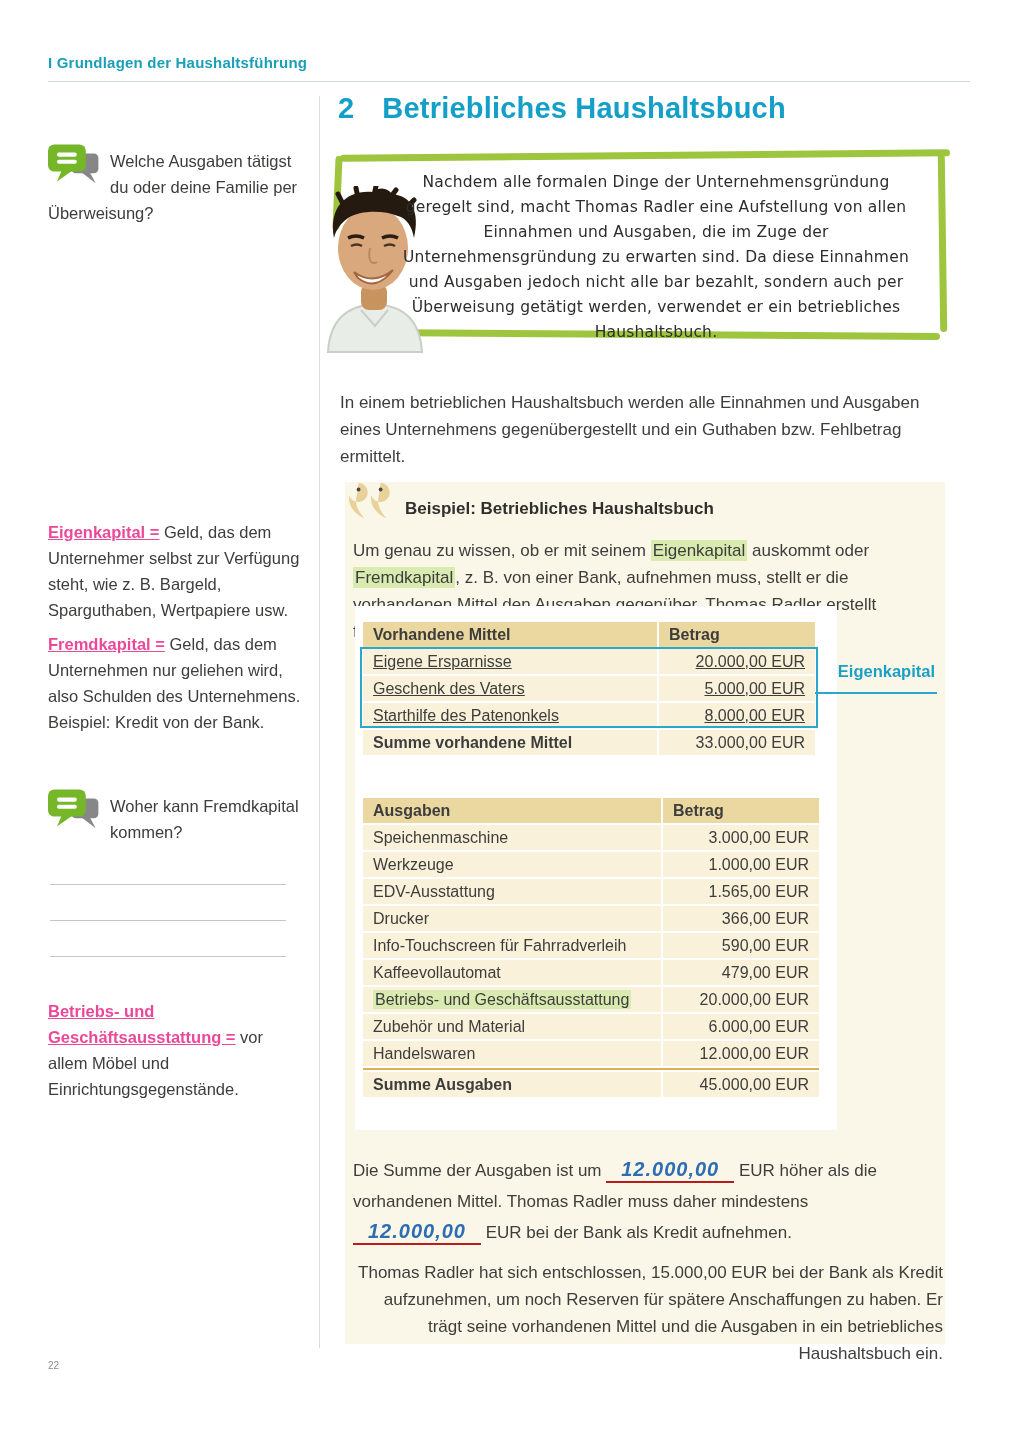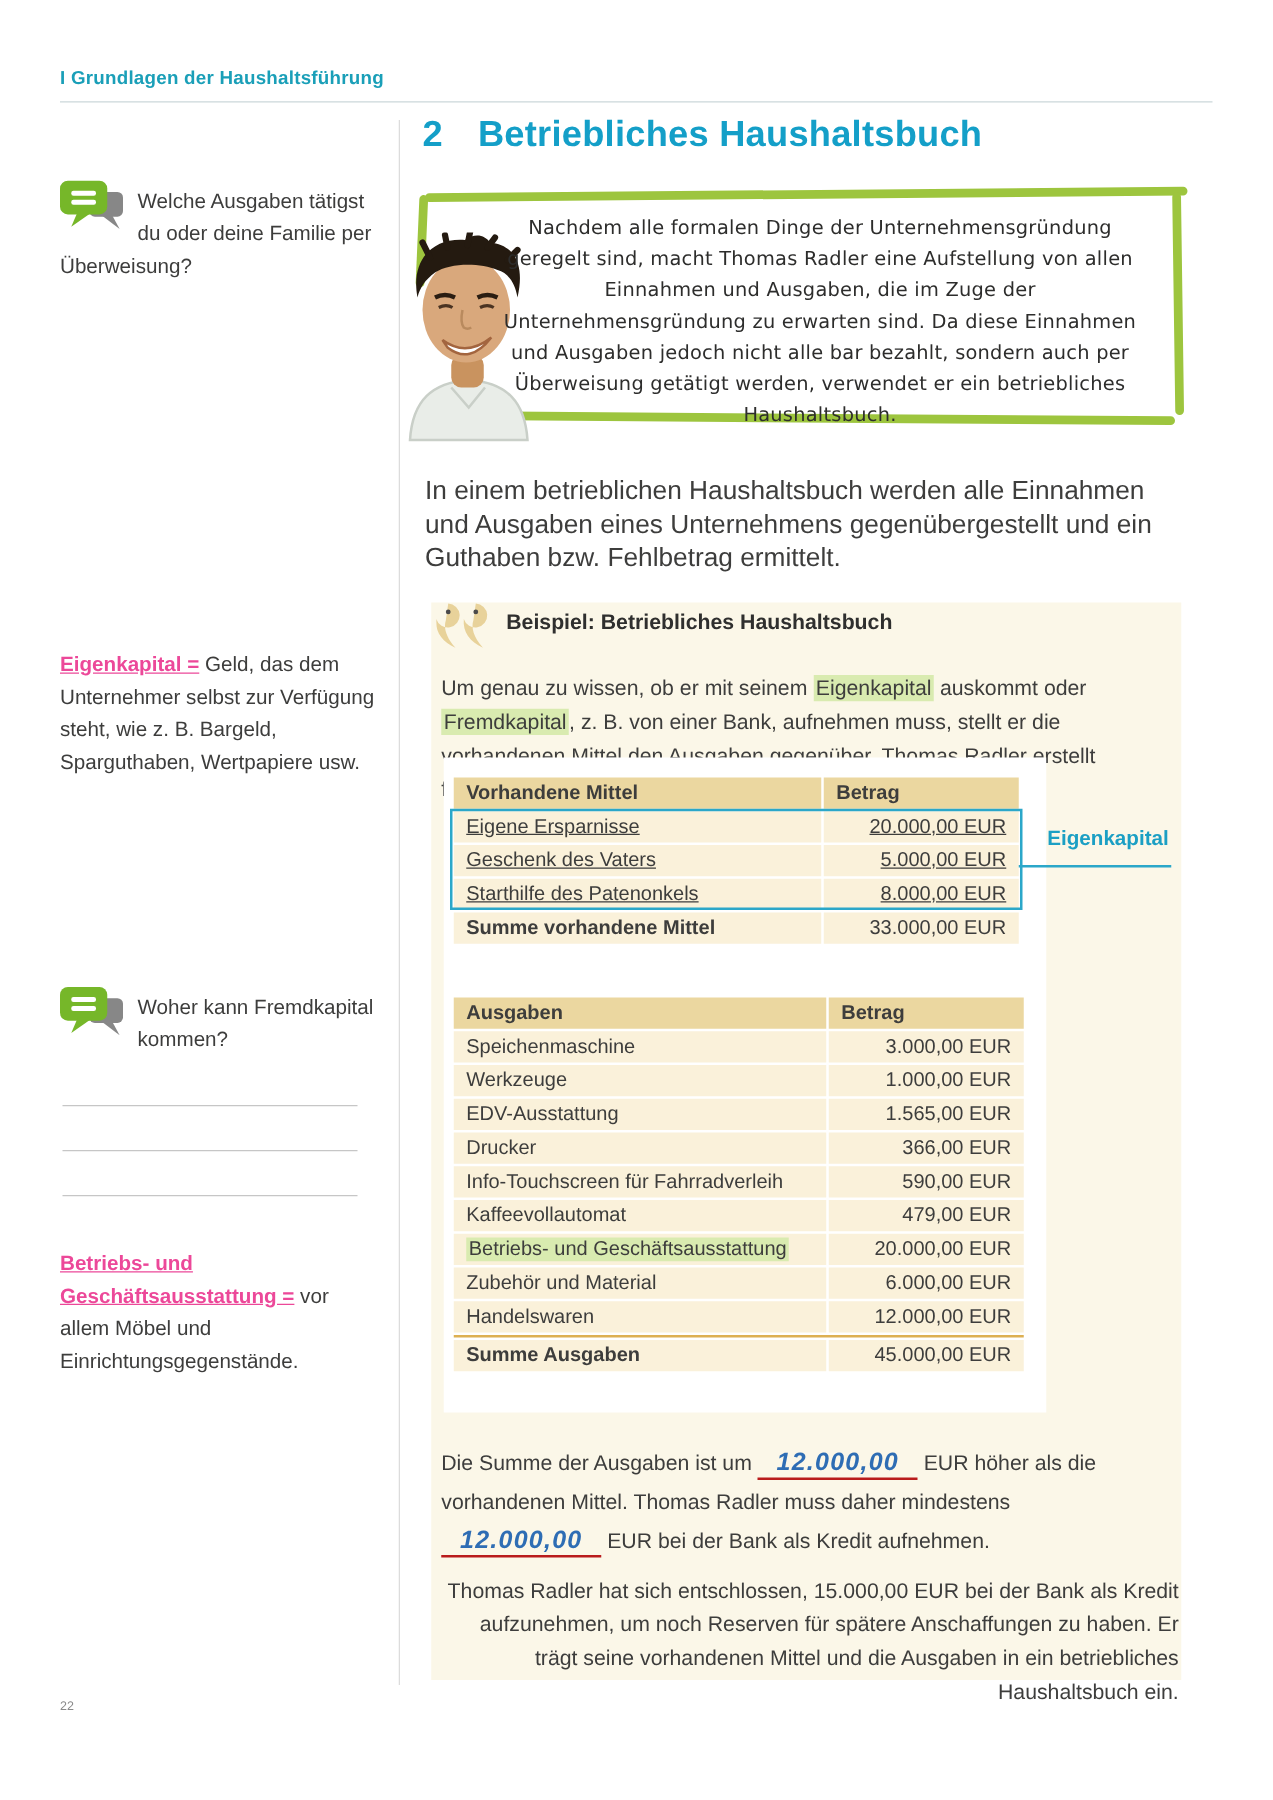--- a/index.html
+++ b/index.html
@@ -30,26 +30,26 @@
   .stroke.left{left:4px; top:4px; width:7px; height:74px; transform:rotate(2.5deg);}
   .stroke.right{right:0; top:2px; width:7px; height:178px; transform:rotate(-.8deg);}
   .speech-text{
     position:absolute; left:66px; top:18px; width:520px;
     font-family:"DejaVu Sans", sans-serif; font-size:15.5px; line-height:25px;
     color:#2d2d2c; letter-spacing:.2px; text-align:center;
   }
   .avatar{position:absolute; left:-16px; top:34px; width:122px; height:168px;}
 
   
-  .intro-par{position:absolute; left:340px; top:358px; width:606px; font-size:21px; line-height:27px;}
+  .intro-par{position:absolute; left:340px; top:372px; width:606px; font-size:17px; line-height:27px;}
 
   
   .example{position:absolute; left:345px; top:482px; width:600px; height:862px; background:#fbf7e8;}
   .quote-icon{position:absolute; left:4px; top:0px; width:46px; height:38px;}
-  .ex-heading{position:absolute; left:60px; top:6px; font-size:17px; font-weight:bold; color:#2f2f2e;}
+  .ex-heading{position:absolute; left:60px; top:17px; font-size:17px; font-weight:bold; color:#2f2f2e;}
   .ex-intro{position:absolute; left:8px; top:38px; width:582px; font-size:17px; line-height:27px;}
   .hl{background:#d9ebb0; padding:1px 2px;}
 
   .table-panel{position:absolute; left:10px; top:124px; width:482px; height:524px; background:#ffffff;}
   .btable{position:absolute; left:8px; font-size:16px;}
   .btable .t-row{display:flex; margin-bottom:2px;}
   .btable .t-cell{padding:3.5px 10px; background:#faf1da;}
   .btable .t-cell.lbl{flex:1 1 auto; margin-right:2px;}
   .btable .t-cell.amt{width:136px; text-align:right; white-space:nowrap;}
   .btable .head .t-cell{background:#ebd7a0; font-weight:bold;}
@@ -93,20 +93,23 @@
         <rect x="10" y="17" width="22" height="4.5" rx="2" fill="#ffffff"></rect>
       </svg>
     </span>
     <span>Welche Ausgaben tätigst du oder deine Familie per Überweisung?</span>
   </div>
 
   <div class="margin-block" style="top:519px;">
     <span class="term">Eigenkapital =</span><span> Geld, das dem Unternehmer selbst zur Verfügung steht, wie z. B. Bargeld, Sparguthaben, Wertpapiere usw.</span>
   </div>
 
+  <div class="margin-block" style="top:631px;">
+    <span class="term">Fremdkapital =</span><span> Geld, das dem Unternehmen nur geliehen wird, also Schulden des Unternehmens. Beispiel: Kredit von der Bank.</span>
+  </div>
 
   <div class="margin-block" style="top:793px;">
     <span class="bubble-icon">
       <svg viewBox="0 0 60 50" width="54" height="46">
         <rect x="26" y="10" width="30" height="22" rx="5" fill="#878787"></rect>
         <polygon points="46,30 53,43 36,30" fill="#878787"></polygon>
         <rect x="0" y="0" width="42" height="30" rx="7" fill="#76b729"></rect>
         <polygon points="16,27 10,41 30,27" fill="#76b729"></polygon>
         <rect x="10" y="9" width="22" height="4.5" rx="2" fill="#ffffff"></rect>
         <rect x="10" y="17" width="22" height="4.5" rx="2" fill="#ffffff"></rect>

